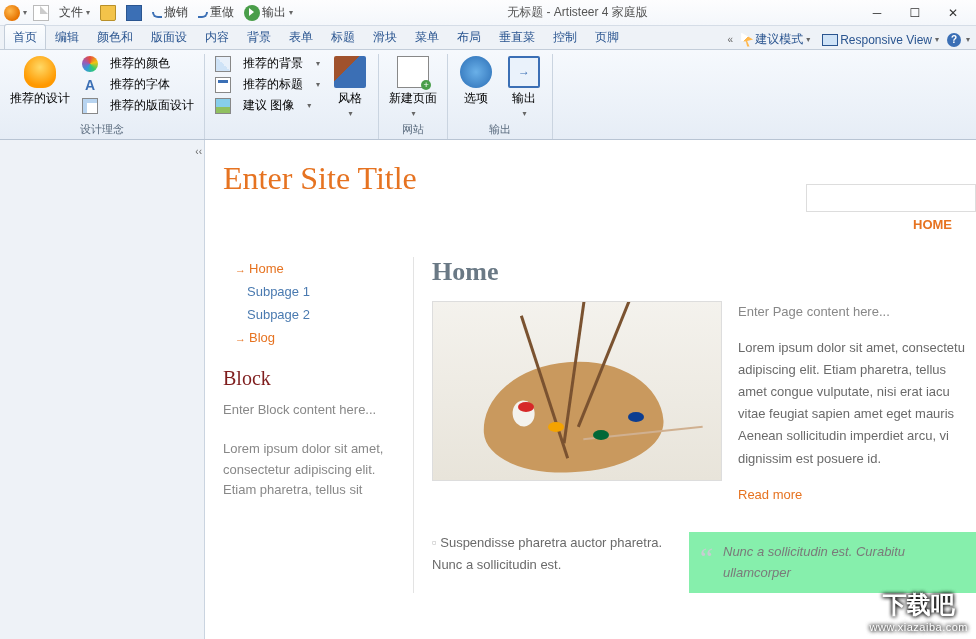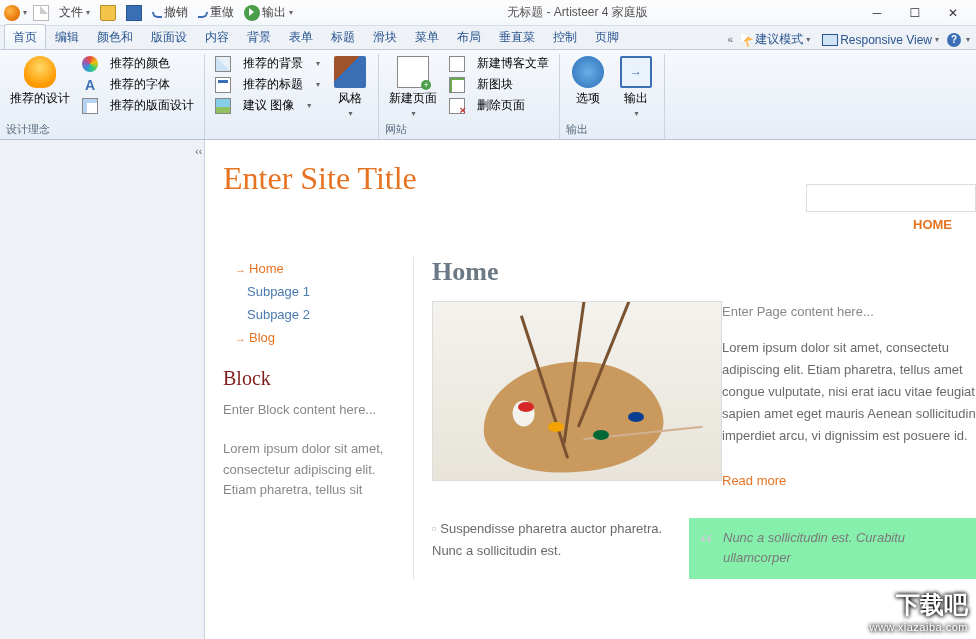--- a/index.html
+++ b/index.html
@@ -33,21 +33,21 @@
 .ribbon-tabs .right .ritem { display:flex; align-items:center; gap:2px; padding:2px 4px; cursor:pointer; font-size:12px; }
 .ico-chev { font-size:10px; color:#666; }
 .ico-cursor { width:12px; height:14px; background:linear-gradient(135deg,#fff 40%,#ffb84d 40%); clip-path:polygon(0 0,100% 50%,50% 60%,70% 100%,50% 100%,40% 65%,0 60%); }
 .ico-monitor { width:16px; height:12px; border:1px solid #2a5590; background:#cfe3f7; position:relative; }
 .ico-help { width:14px; height:14px; border-radius:50%; background:#3b6fb5; color:#fff; font-size:10px; text-align:center; line-height:14px; font-weight:bold; }
 
 
 .ribbon { height:90px; background:linear-gradient(#f6f9fd,#e6edf6); border-bottom:1px solid #b8c4d3; display:flex; font-size:12px; padding-top:4px; }
 .rgroup { border-right:1px solid #cad4e0; padding:0 6px; display:flex; flex-direction:column; }
 .rgroup .items { flex:1; display:flex; align-items:flex-start; gap:4px; }
-.rgroup .glabel { color:#5a6b7e; font-size:11px; padding-bottom:2px; }
+.rgroup .glabel { text-align:center; color:#5a6b7e; font-size:11px; padding-bottom:2px; }
 .bigbtn { display:flex; flex-direction:column; align-items:center; justify-content:flex-start; padding:2px 4px; cursor:pointer; gap:2px; text-align:center; min-width:44px; }
 .bigbtn .bico { width:32px; height:32px; }
 .smallbtns { display:flex; flex-direction:column; gap:2px; }
 .smallbtn { display:flex; align-items:center; gap:12px; padding:1px 4px; cursor:pointer; white-space:nowrap; }
 .sico { width:16px; height:16px; display:inline-block; }
 
 .ico-bulb { background:radial-gradient(circle at 50% 35%,#ffd966,#ff9900 70%); border-radius:50% 50% 40% 40%; }
 .ico-palette { background:conic-gradient(#e74c3c,#f1c40f,#2ecc71,#3498db,#9b59b6,#e74c3c); border-radius:50%; }
 .ico-font { color:#3b6fb5; font-weight:bold; font-size:14px; text-align:center; line-height:16px; }
 .ico-layout { background:#fff; border:1px solid #888; box-shadow:inset 0 4px 0 #b8d4f0, inset 4px 0 0 #b8d4f0; }
@@ -83,48 +83,48 @@
 
 .vmenu-title { color:#e67321; font-size:20px; font-family:Georgia,serif; margin-bottom:16px; }
 .vmenu-item { padding:4px 0 4px 12px; font-size:13px; }
 .vmenu-item.top { color:#e67321; }
 .vmenu-item.top::before { content:"→ "; font-size:11px; }
 .vmenu-item.sub { color:#4a7ab0; padding-left:24px; }
 .block-title { color:#7f1d1d; font-size:20px; font-family:Georgia,serif; margin:18px 0 10px; }
 .block-text { color:#888; font-size:13px; line-height:1.6; }
 
 .main h2 { color:#6a7985; font-size:26px; font-family:Georgia,serif; margin-bottom:14px; }
-.article { display:flex; }
+.article { display:flex; gap:16px; }
 .thumb { width:290px; height:180px; background:linear-gradient(#f4f2ed,#e8e4da); border:1px solid #ddd; position:relative; overflow:hidden; }
 .palette-shape { position:absolute; left:50px; top:60px; width:180px; height:110px; background:#c9995e; border-radius:50% 50% 48% 48%/60% 60% 42% 42%; transform:rotate(-4deg); }
 .palette-shape::before { content:""; position:absolute; left:30px; top:35px; width:22px; height:26px; background:#f4f2ed; border-radius:50%; }
 .brush1, .brush2, .brush3 { position:absolute; width:3px; background:#7a5230; }
 .brush1 { height:140px; left:170px; top:-10px; transform:rotate(22deg); }
 .brush2 { height:150px; left:140px; top:-8px; transform:rotate(8deg); }
 .brush3 { height:150px; left:110px; top:10px; transform:rotate(-18deg); }
 .bhandle { position:absolute; height:2px; background:#d0b090; }
 .bhandle.h1 { width:120px; left:150px; top:130px; transform:rotate(-6deg); }
 .paint { position:absolute; width:16px; height:10px; border-radius:50%; }
 .p1 { background:#d62828; left:85px; top:100px; }
 .p2 { background:#f4a300; left:115px; top:120px; }
 .p3 { background:#006837; left:160px; top:128px; }
 .p4 { background:#0b3d91; left:195px; top:110px; }
 
 .article-text { flex:1; font-size:13px; color:#6a6a6a; line-height:1.7; }
 .article-text .lead { color:#888; margin-bottom:14px; }
-.readmore { color:#e67321; text-decoration:none; display:inline-block; margin-top:22px; }
+.readmore { color:#e67321; text-decoration:none; display:inline-block; margin-top:14px; }
 
 .bottom-row { display:flex; gap:16px; margin-top:26px; }
 .bullets { flex:1; font-size:13px; color:#6a6a6a; line-height:1.7; }
 .bullets div::before { content:"▫ "; color:#bbb; }
 .quote { flex:1; background:#86efac; padding:10px 12px 10px 34px; font-size:13px; color:#7a7a7a; font-style:italic; position:relative; line-height:1.6; }
 .quote::before { content:"\201C"; position:absolute; left:8px; top:2px; font-size:30px; color:#c8ccd2; font-family:Georgia,serif; }
 
 .watermark { position:absolute; right:8px; bottom:6px; text-align:right; color:#fff; font-family:SimHei,Arial; text-shadow:0 0 4px #000,0 0 4px #000; pointer-events:none; }
-.watermark .big { font-size:24px; font-weight:bold; }
+.watermark .big { font-size:24px; font-weight:bold;text-align:center; }
 .watermark .small { font-size:11px; letter-spacing:0.5px; }
 </style>
 </head>
 <body>
 
 <div class="titlebar">
   <div class="qat">
     <span class="ico ico-app"></span>
     <span class="dd">▾</span>
     <div class="qbtn">
@@ -249,34 +249,20 @@
 
   <div class="rgroup">
     <div class="items">
       <div class="bigbtn">
         <span class="bico ico-page">
             <span class="plus">+</span>
           </span>
         <span>新建页面</span>
           <span class="dd">▾</span>
       </div>
-      <div class="smallbtns">
-        <div class="smallbtn">
-            <span class="sico ico-blog"></span>
-            <span>新建博客文章</span>
-          </div>
-        <div class="smallbtn">
-            <span class="sico ico-block"></span>
-            <span>新图块</span>
-          </div>
-        <div class="smallbtn">
-            <span class="sico ico-delpage"></span>
-            <span>删除页面</span>
-          </div>
-      </div>
     </div>
     <div class="glabel">网站</div>
   </div>
 
   <div class="rgroup">
     <div class="items">
       <div class="bigbtn">
         <span class="bico ico-globe"></span>
         <span>选项</span>
       </div>

